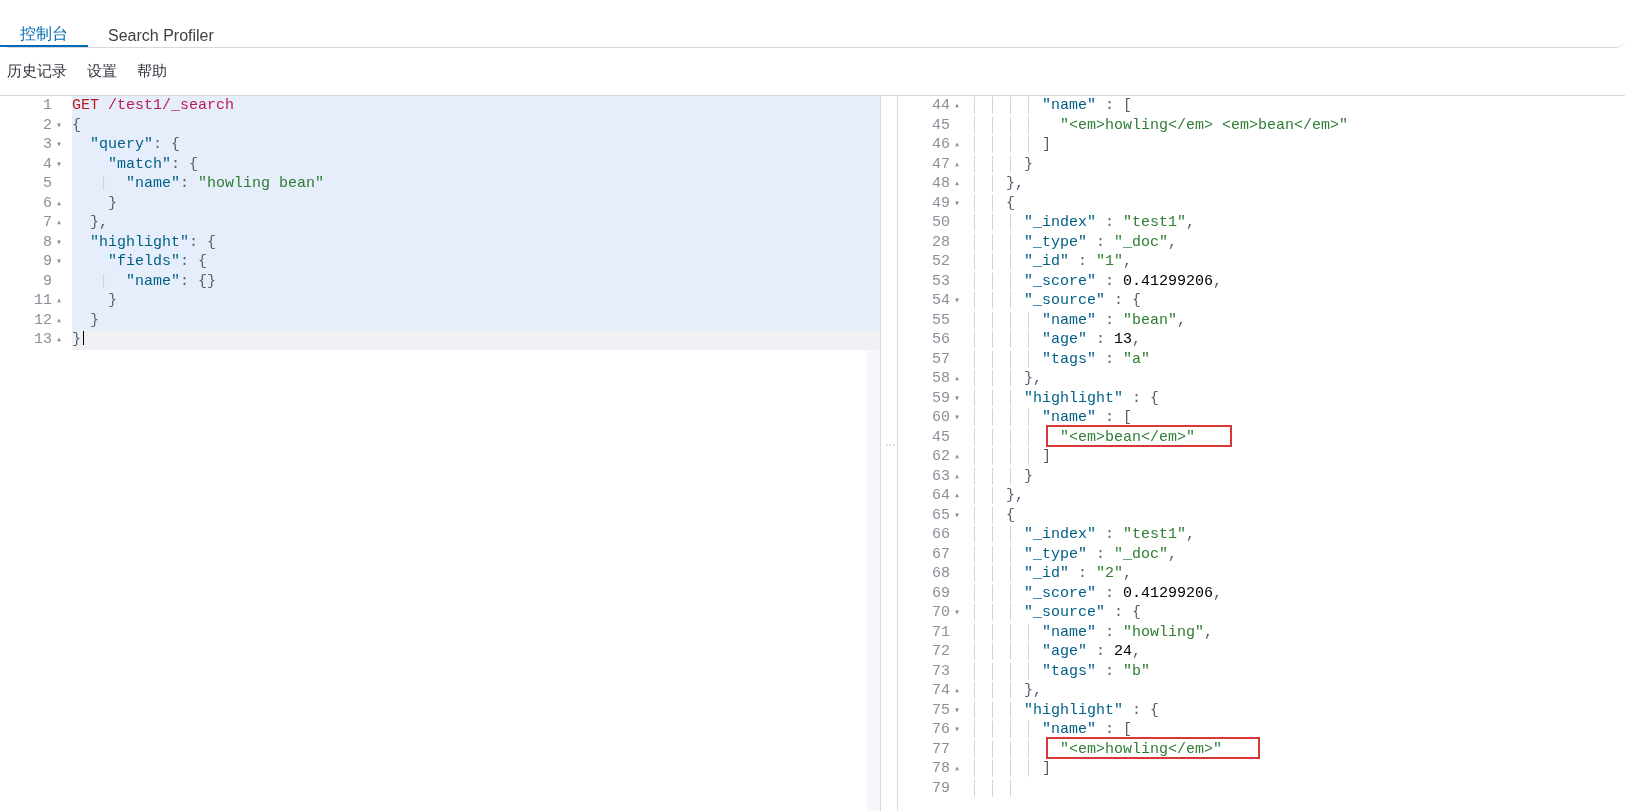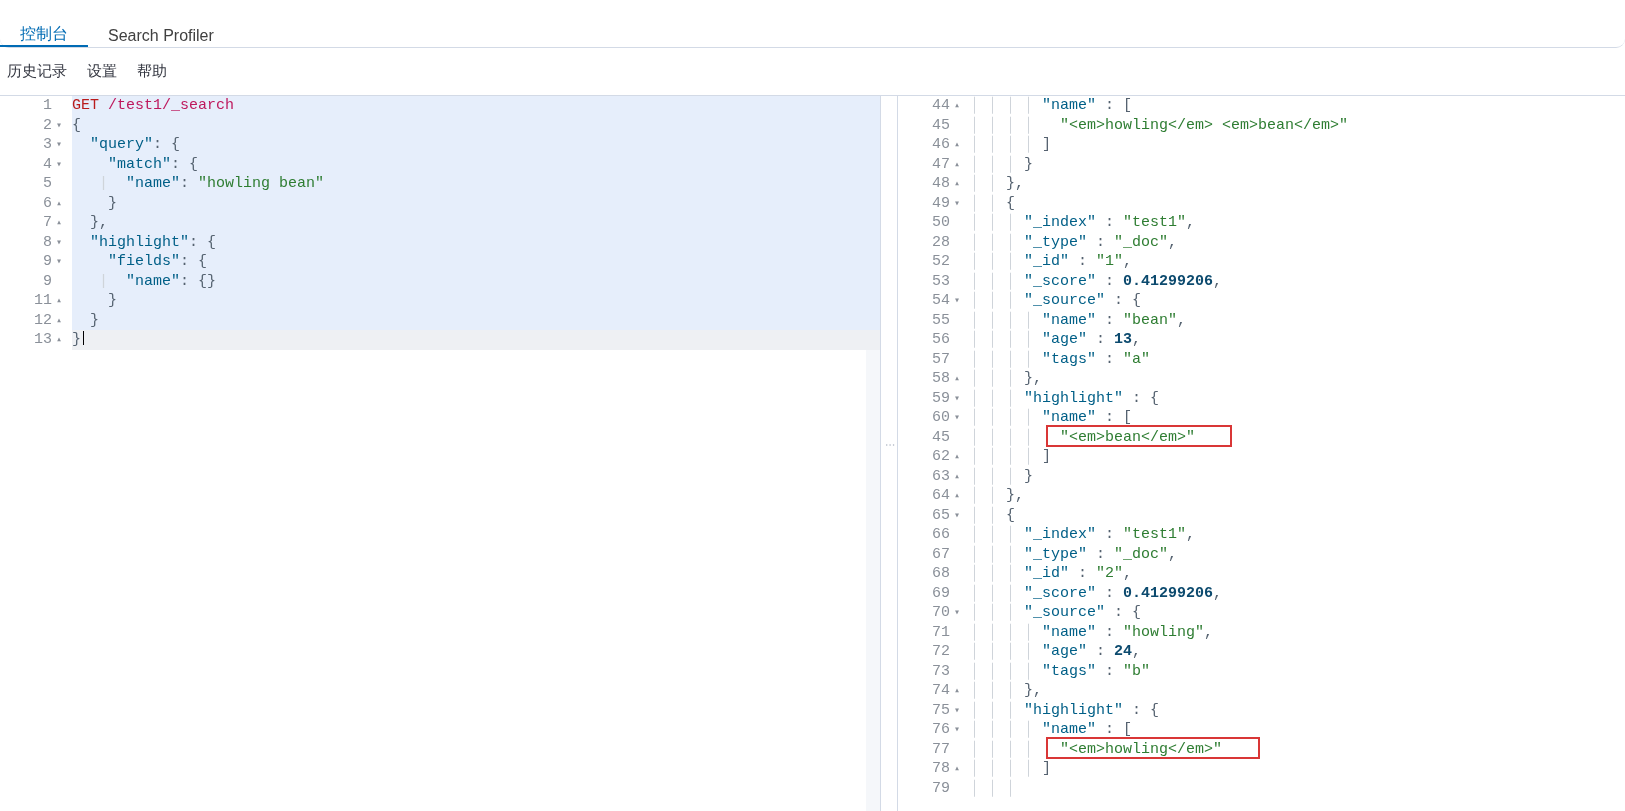--- a/index.html
+++ b/index.html
@@ -51,21 +51,21 @@
   .code-line { height:19.5px; line-height:19.5px; white-space:pre; }
   .code-line.sel { background:#e6eefb; }
   .code-line.cursor-line { background:#eef0f3; }
 
   
   .tk-method { color:#b91c1c; }          
   .tk-path   { color:#be185d; }
   .tk-brace  { color:#556270; }
   .tk-key    { color:#005f87; }
   .tk-string { color:#2e7d32; }          
-  .tk-number { color:#0c4a6e;font-weight:bold; }
+  .tk-number { color:#000000; }
   .tk-punc   { color:#556270; }
   .tk-guide  { color:#cfd4da; }          
 
   
   .req-actions {
     position:absolute; top:4px; right:26px;
     display:flex; gap:12px; align-items:center;
     color:#006bb4;
   }
   .req-actions svg { width:18px; height:18px; stroke:#006bb4; fill:none; stroke-width:1.5; cursor:pointer; }

